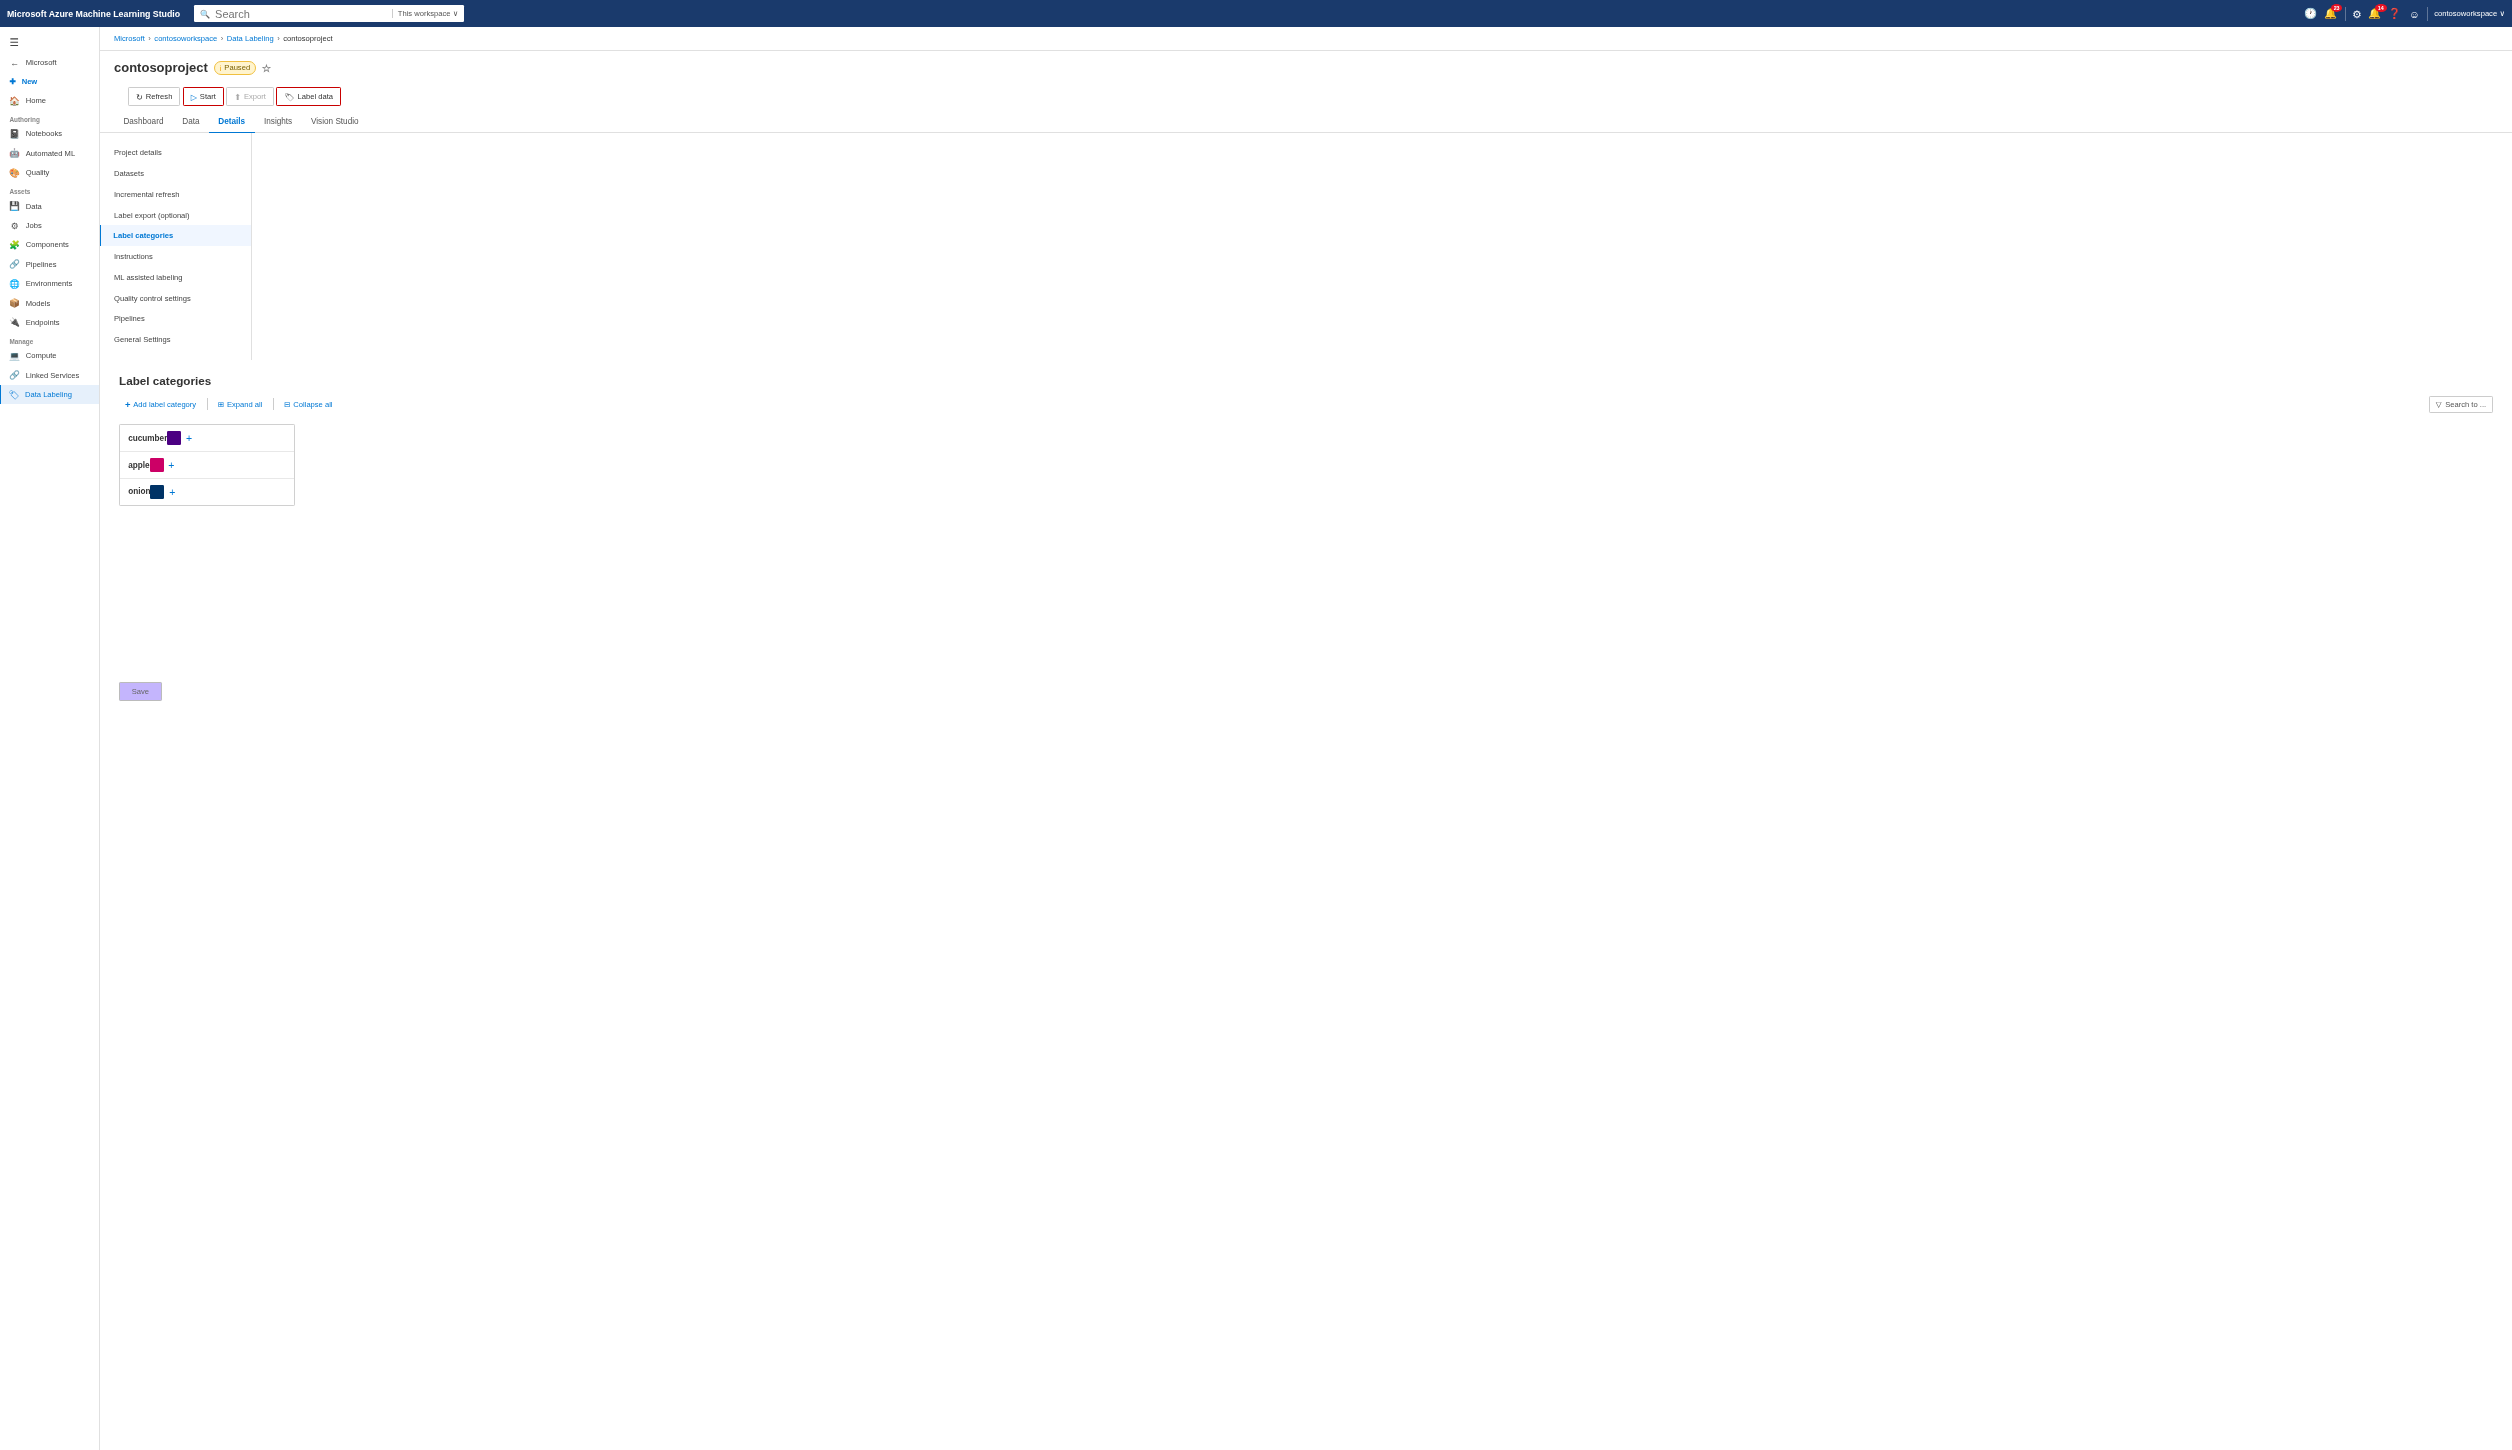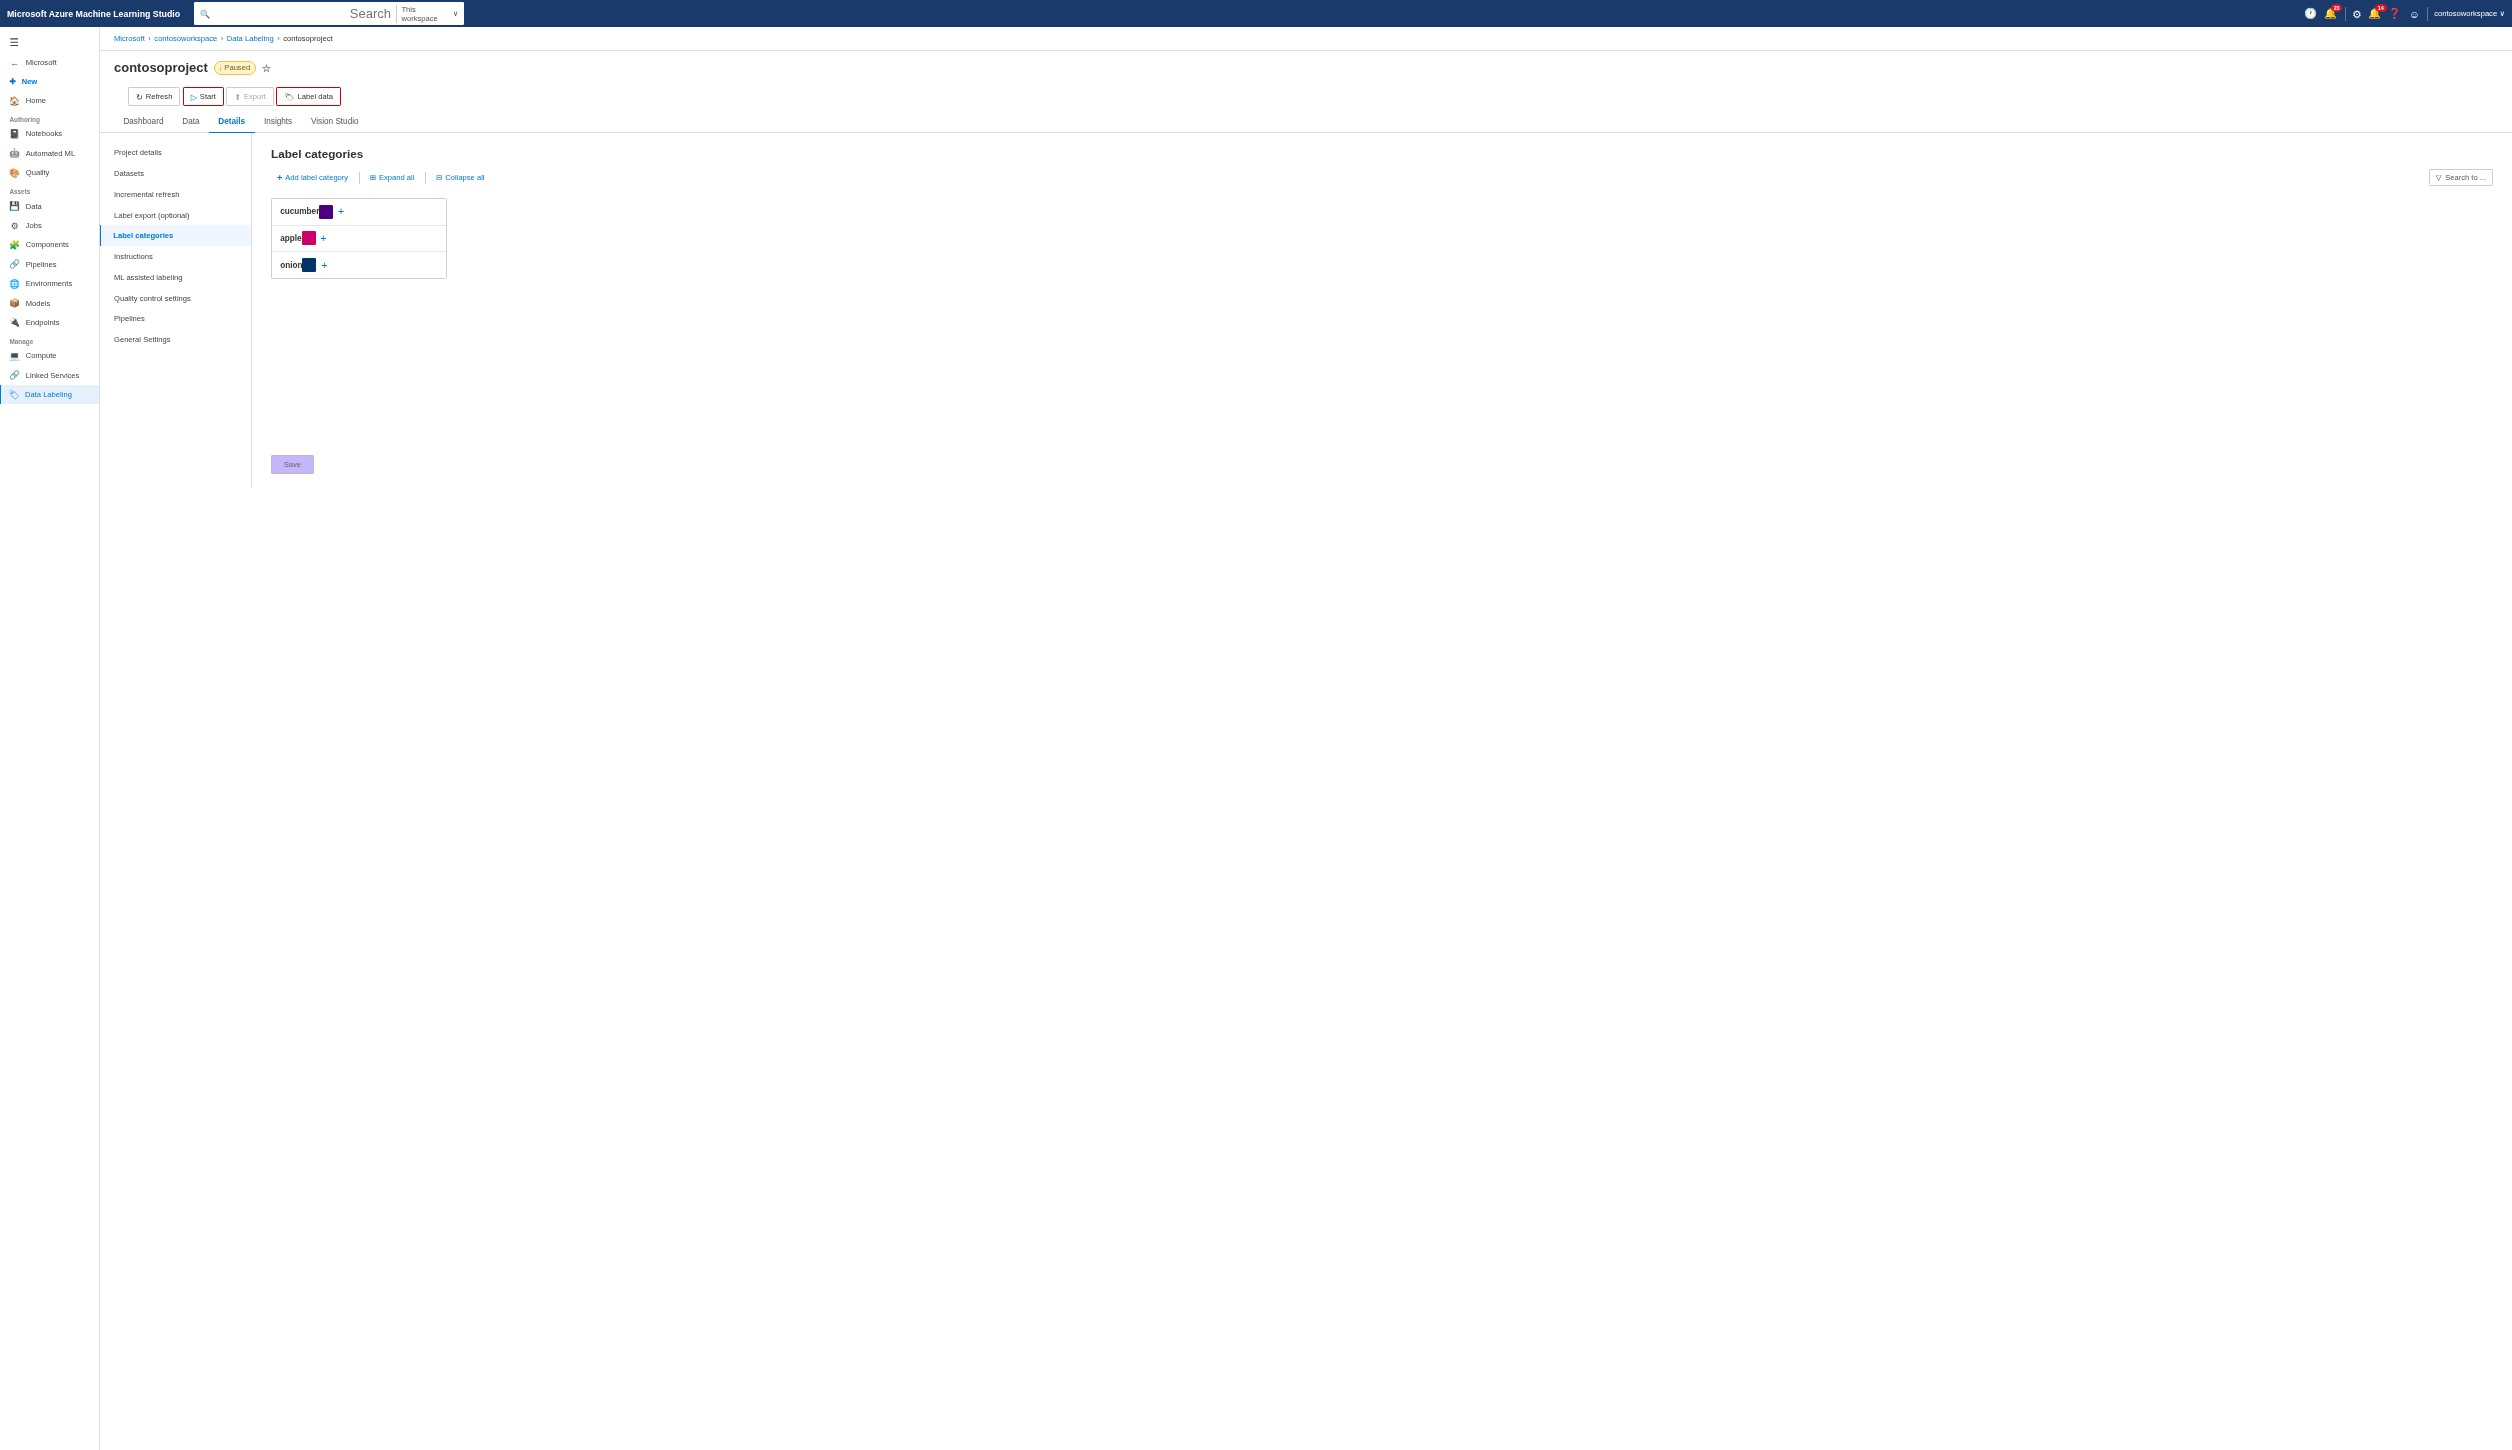--- a/index.html
+++ b/index.html
@@ -22,21 +22,21 @@
       max-width: 270px;
       display: flex;
       align-items: center;
       background: white;
       border-radius: 1.2px;
       padding: 2.3px 5.9px;
       gap: 4.7px;
       margin-left: 9.4px;
       color: #333;
     }
-    .topbar-search input { border: none; outline: none; flex: 1; font-size: 13px; color: #333; text-align: right; }
+    .topbar-search input { border: none; outline: none; flex: 1; font-size: 11px; color: #333; }
     .topbar-search-scope { color: #555; font-size: 7.6px; border-left: 0.6px solid #ccc; padding-left: 4.7px; display: flex; align-items: center; gap: 2.3px; }
     .topbar-icons { display: flex; align-items: center; gap: 7px; margin-left: auto; }
     .topbar-icon { color: white; font-size: 10.5px; cursor: pointer; position: relative; }
     .topbar-badge {
       position: absolute;
       top: -3.5px;
       right: -4.7px;
       background: #e81123;
       color: white;
       font-size: 5.3px;
@@ -159,20 +159,21 @@
       color: #555;
       border-bottom: 1.2px solid transparent;
       margin-bottom: -0.6px;
     }
     .tab.active { color: #0078d4; border-bottom: 1.2px solid #0078d4; font-weight: 600; }
 
     
     .details-layout {
       display: flex;
       gap: 0;
+      flex-direction: column;
     }
 
     
     .detail-nav {
       width: 152px;
       border-right: 0.6px solid #e0e0e0;
       padding: 9.4px 0;
       flex-shrink: 0;
     }
     .detail-nav-item {

